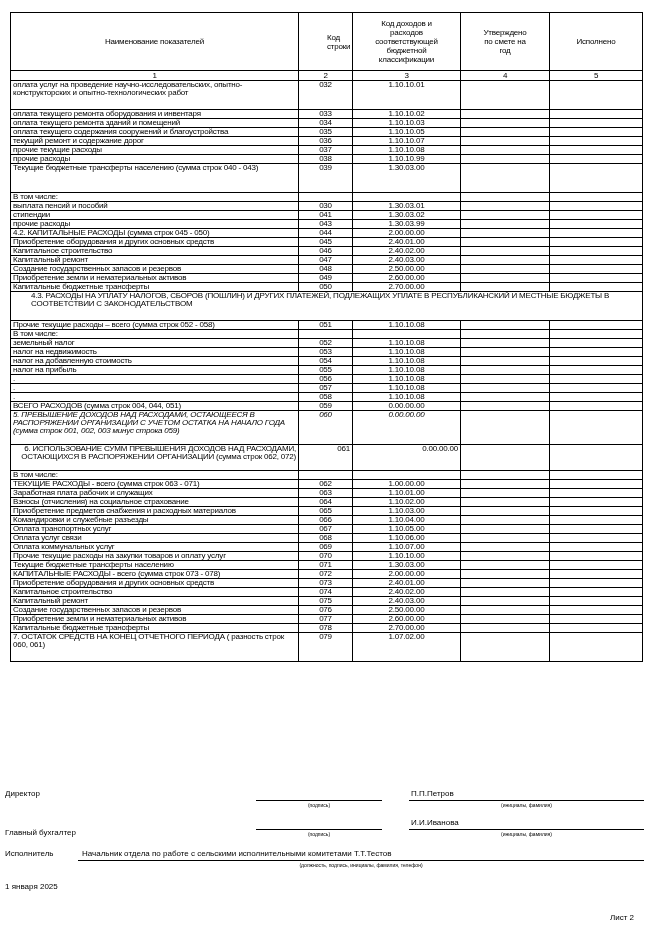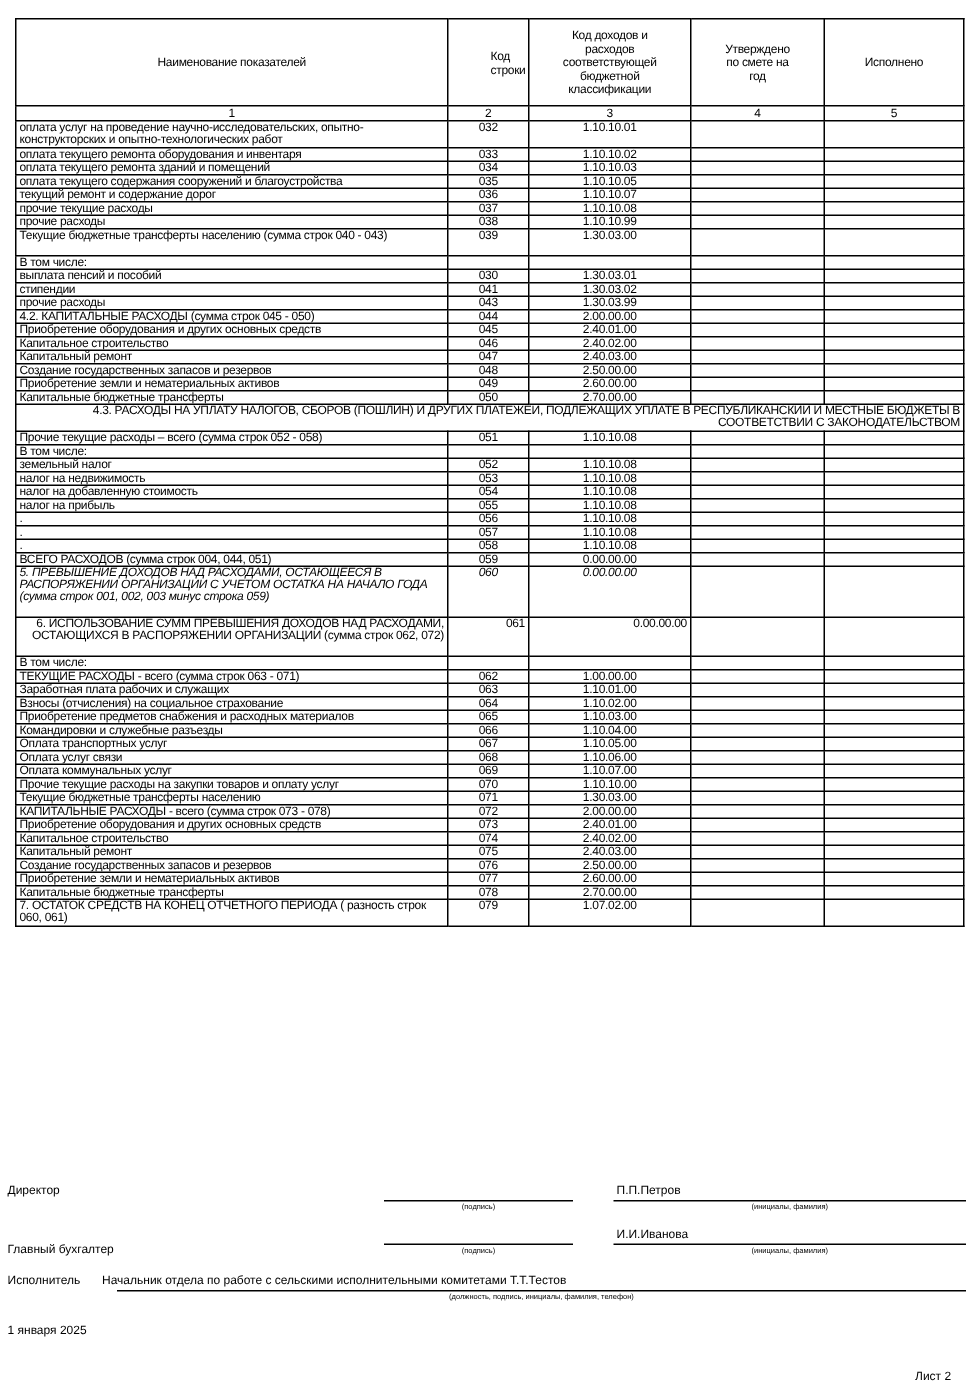--- a/index.html
+++ b/index.html
@@ -11,24 +11,24 @@
   }
   table.report td, table.report th {
     border: 1px solid #000; font-weight: normal; font-size: 8px;
     line-height: 8px; vertical-align: top; padding: 0 2px;
     letter-spacing: -0.2px; overflow: hidden;
   }
   table.report th { vertical-align: middle; text-align: center; height: 58px; line-height: 9px; }
   table.report tr.nums td { text-align: center; height: 10px; line-height: 9px; }
   table.report td.c { text-align: center; }
   table.report tr.r1 td { height: 9px; }
-  table.report tr.r2 td { height: 18px; }
+  table.report tr.r2 td { height: 29px; }
   table.report tr.r3 td { height: 26px; text-align: right; }
   table.report tr.r4 td { height: 34px; font-style: italic; }
-  table.report td.span-all { padding-left: 2px; text-align: right; }
+  table.report td.span-all { padding-left: 20px; }
   .sig { position: absolute; font-size: 8px; }
   .line { position: absolute; border-top: 1px solid #000; height: 0; }
   .hint { position: absolute; font-size: 5px; color: #000; text-align: center; }
 </style>
 </head>
 <body>
 
 <table class="report">
   <colgroup>
     <col style="width:288px">
@@ -422,18 +422,18 @@
 <div class="hint" style="left:409px;top:802px;width:235px">(инициалы, фамилия)</div>
 
 <div class="sig" style="left:5px;top:828px">Главный бухгалтер</div>
 <div class="line" style="left:256px;top:829px;width:126px"></div>
 <div class="hint" style="left:256px;top:831px;width:126px">(подпись)</div>
 <div class="sig" style="left:411px;top:818px">И.И.Иванова</div>
 <div class="line" style="left:409px;top:829px;width:235px"></div>
 <div class="hint" style="left:409px;top:831px;width:235px">(инициалы, фамилия)</div>
 
 <div class="sig" style="left:5px;top:849px">Исполнитель</div>
-<div class="sig" style="left:68px;top:849px">Начальник отдела по работе с сельскими исполнительными комитетами Т.Т.Тестов</div>
+<div class="sig" style="left:82px;top:849px">Начальник отдела по работе с сельскими исполнительными комитетами Т.Т.Тестов</div>
 <div class="line" style="left:78px;top:860px;width:566px"></div>
 <div class="hint" style="left:78px;top:862px;width:566px">(должность, подпись, инициалы, фамилия, телефон)</div>
 
 <div class="sig" style="left:5px;top:882px">1 января 2025</div>
 <div class="sig" style="left:610px;top:913px">Лист 2</div>
 
 </body></html>

